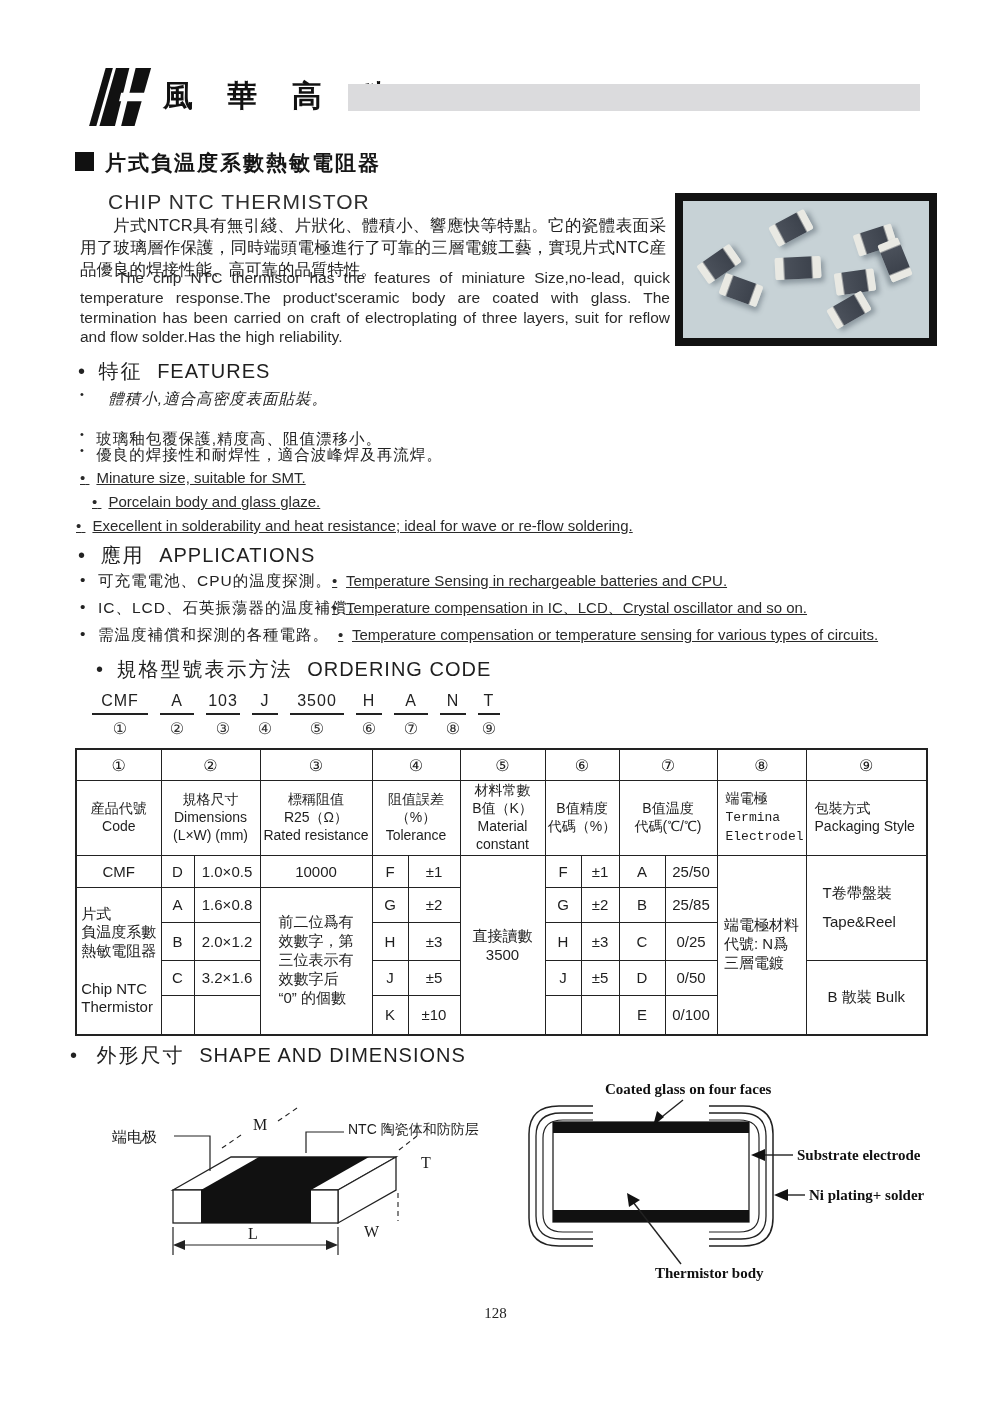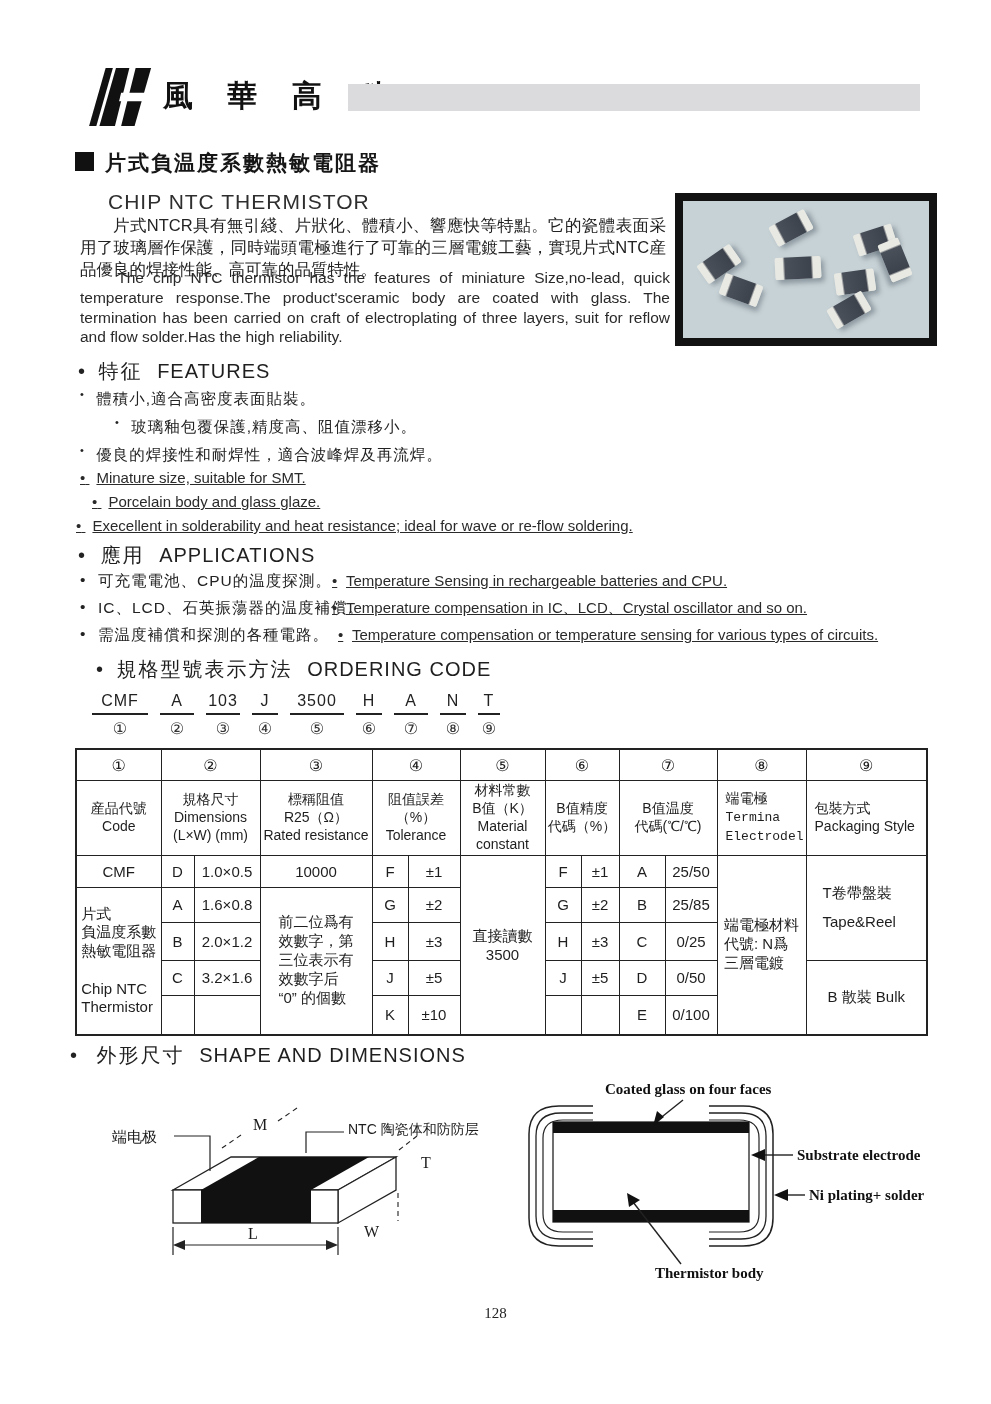--- a/index.html
+++ b/index.html
@@ -95,23 +95,23 @@
     <div class="chip" style="left:146px;top:98px;transform:rotate(-30deg);"></div>
   </div>
 
   <div class="abs sec-head" style="left:78px;top:358px;">
     <span class="bullet">•</span>
     <span class="cjk" style="margin-left:8px;">特征</span>
     <span class="eng">FEATURES</span>
   </div>
   <div class="abs feat-cn" style="left:80px;top:388px;">
     <span class="mini-dot">•</span>
-    <span style="margin-left:6px;">體積小,適合高密度表面貼裝。</span>
-  </div>
-  <div class="abs feat-cn" style="left:80px;top:416px;margin-left:35px;">
+    <span style="margin-left:18px;font-style:italic;">體積小,適合高密度表面貼裝。</span>
+  </div>
+  <div class="abs feat-cn" style="left:80px;top:428px;">
     <span class="mini-dot">•</span>
     <span style="margin-left:6px;">玻璃釉包覆保護,精度高、阻值漂移小。</span>
   </div>
   <div class="abs feat-cn" style="left:80px;top:444px;">
     <span class="mini-dot">•</span>
     <span style="margin-left:6px;">優良的焊接性和耐焊性，適合波峰焊及再流焊。</span>
   </div>
   <div class="abs feat-en" style="left:80px;top:469px;">
     <span>•</span>
     <span style="margin-left:7px;">Minature size, suitable for SMT.</span>

